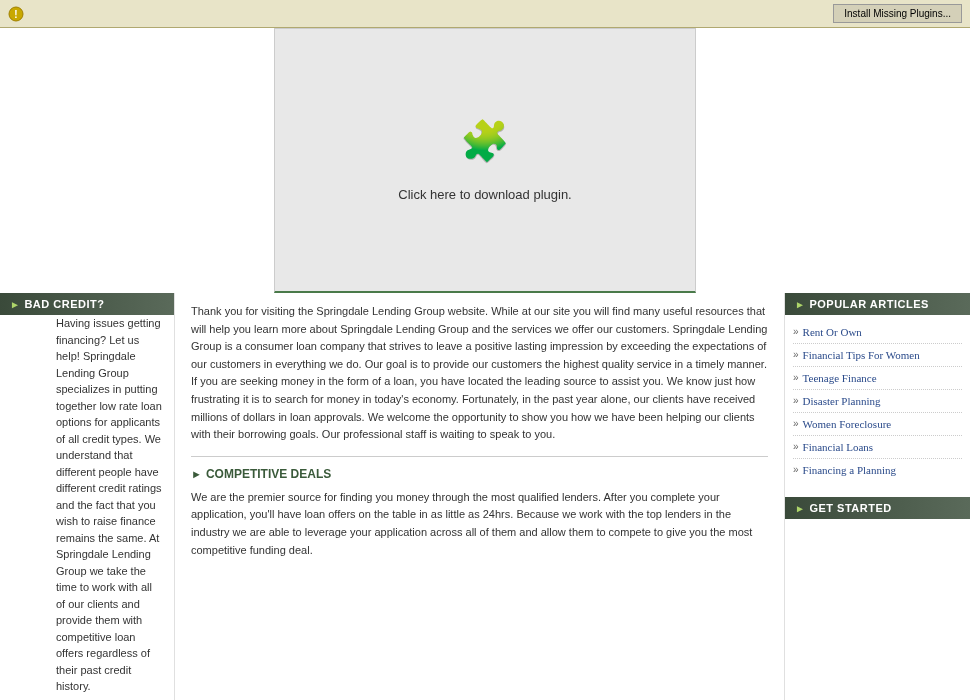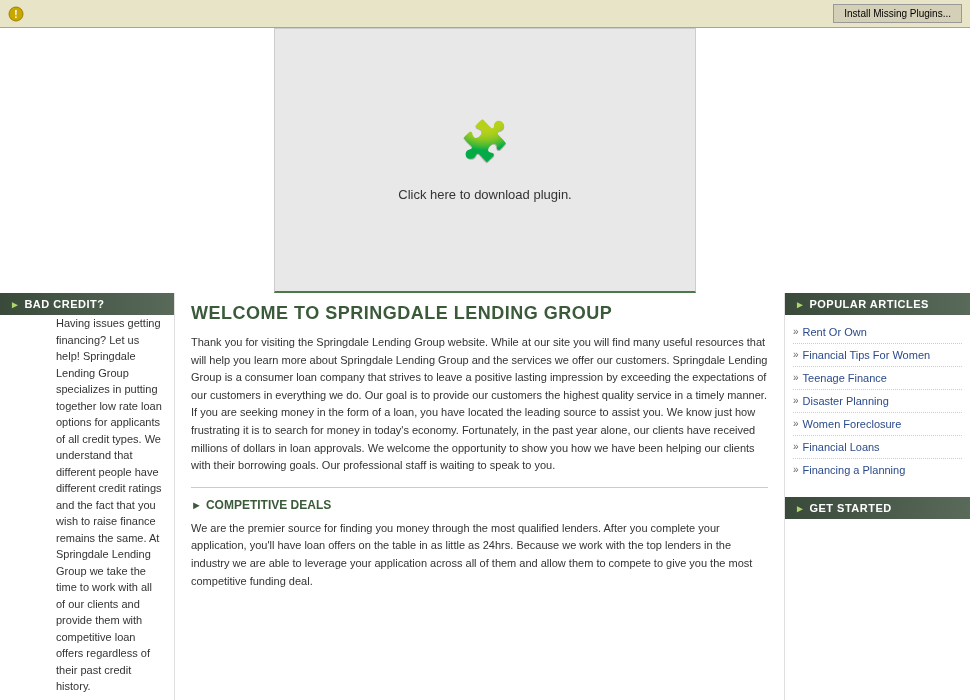--- a/index.html
+++ b/index.html
@@ -105,21 +105,21 @@
     .article-list {
       padding: 6px 8px;
     }
     .article-item {
       display: flex; align-items: flex-start; gap: 4px;
       font-size: 11px; color: #333; padding: 5px 0;
       border-bottom: 1px dotted #ccc; cursor: pointer;
     }
     .article-item:last-child { border-bottom: none; }
     .article-arrow { color: #666; font-size: 10px; flex-shrink: 0; }
-    .article-link { color: #2a4a8a; text-decoration: none; font-size: 11px; }
+    .article-link { color: #2a4a8a; text-decoration: none; font-size: 11px; font-family: Liberation Serif, serif; }
 
     .get-started-section { margin: 8px 0 0 0; }
     .get-started-text {
       font-size: 11px; color: #333; line-height: 1.6;
       padding: 8px 10px;
     }
   </style>
 </head>
 <body>
 
@@ -158,21 +158,20 @@
         </div>
         <div class="login-form">
           <input class="login-input" type="text" placeholder="User Name" style="">
           <input class="login-input" type="password" placeholder="Password" style="">
           
         </div>
       </div>
     </div>
 
     <div class="mid-col">
-      <h1 class="welcome-title">WELCOME TO SPRINGDALE LENDING GROUP</h1>
       <p class="mid-text">Thank you for visiting the Springdale Lending Group website. While at our site you will find many useful resources that will help you learn more about Springdale Lending Group and the services we offer our customers. Springdale Lending Group is a consumer loan company that strives to leave a positive lasting impression by exceeding the expectations of our customers in everything we do. Our goal is to provide our customers the highest quality service in a timely manner. If you are seeking money in the form of a loan, you have located the leading source to assist you. We know just how frustrating it is to search for money in today's economy. Fortunately, in the past year alone, our clients have received millions of dollars in loan approvals. We welcome the opportunity to show you how we have been helping our clients with their borrowing goals. Our professional staff is waiting to speak to you.</p>
       <hr class="divider">
       <div class="competitive-header">
         <span class="comp-arrow">►</span>
         <span>COMPETITIVE DEALS</span>
       </div>
       <p class="mid-text">We are the premier source for finding you money through the most qualified lenders. After you complete your application, you'll have loan offers on the table in as little as 24hrs. Because we work with the top lenders in the industry we are able to leverage your application across all of them and allow them to compete to give you the most competitive funding deal.</p>
     </div>
 
     <div class="right-col">

